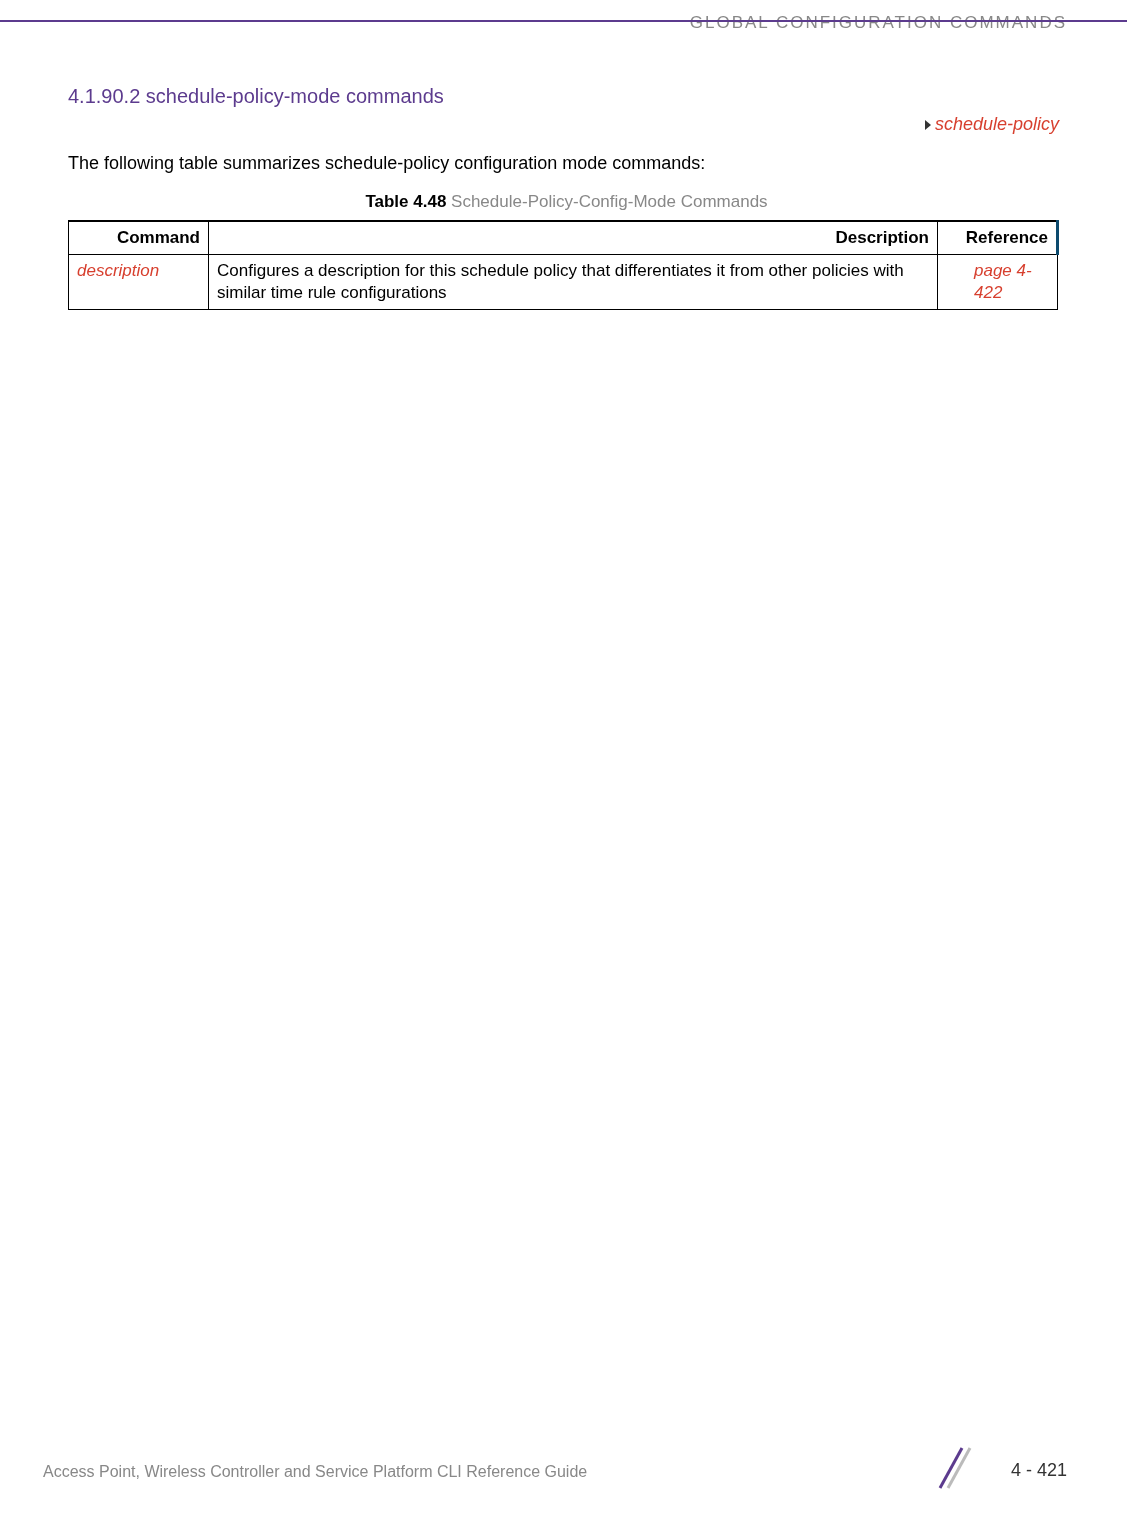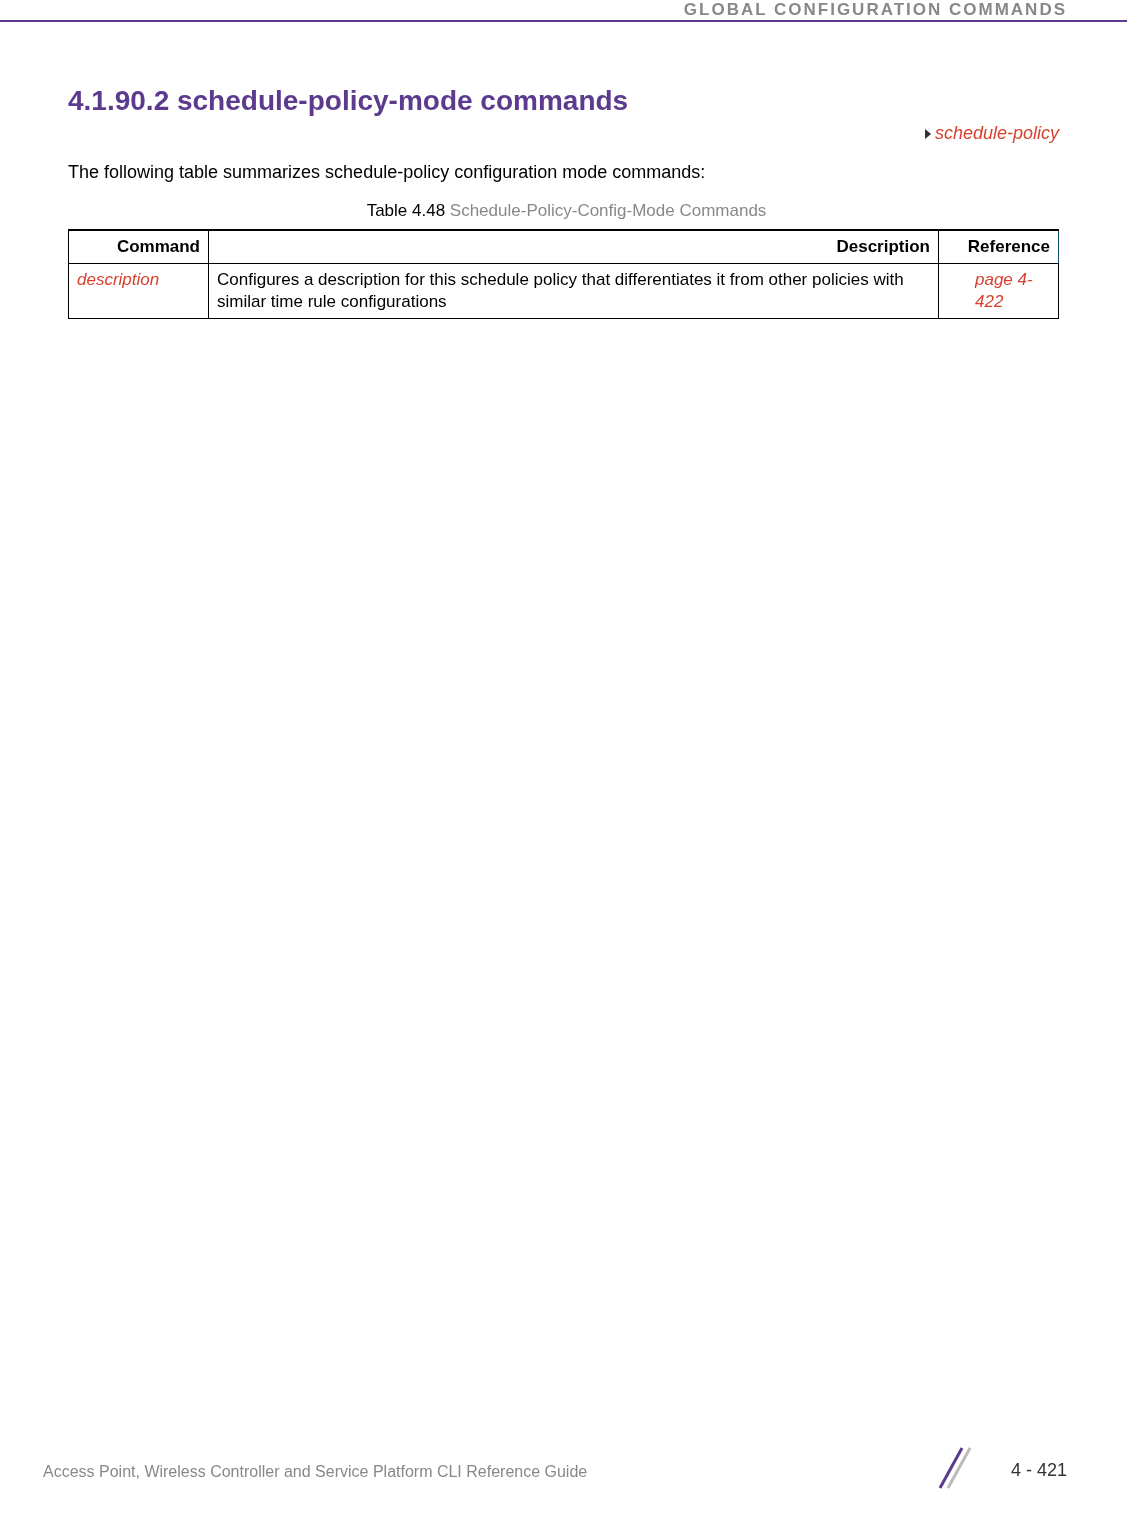--- a/index.html
+++ b/index.html
@@ -17,37 +17,37 @@
     }
     .header-bar {
       position: absolute;
       top: 20px;
       left: 0;
       right: 0;
       border-top: 2px solid #5c3b8e;
     }
     .header-text {
       position: absolute;
-      top: 0px;
+      top: 13px;
       right: 60px;
       font-size: 17px;
       letter-spacing: 2px;
       color: #888;
-      font-weight: 700;
+      font-weight: 400;
     }
     .content {
       position: absolute;
       top: 85px;
       left: 68px;
       right: 68px;
     }
     .section-heading {
       color: #5c3b8e;
-      font-size: 28px;
-      font-weight: bold;
+      font-size: 20px;
+      font-weight: normal;
       margin-bottom: 6px;
     }
     .breadcrumb {
       color: #d73f2e;
       font-style: italic;
       font-size: 18px;
       margin-left: 18px;
       margin-bottom: 18px;
       text-align: right;
     }
@@ -65,21 +65,21 @@
       font-size: 18px;
       color: #000;
       margin-bottom: 18px;
     }
     .table-caption {
       text-align: center;
       font-size: 17px;
       margin-bottom: 8px;
     }
     .table-caption-bold {
-      font-weight: normal;
+      font-weight: bold;
       color: #000;
       margin-left: 6px;
     }
     .table-caption-italic {
       color: #888;
       text-align: center;
     }
     table {
       width: 100%;
       border-collapse: collapse;
@@ -87,21 +87,21 @@
     }
     th {
       text-align: right;
       padding: 6px 8px;
       border-top: 2px solid #000;
       border-bottom: 1px solid #000;
       border-left: 1px solid #000;
       font-weight: bold;
     }
     th:last-child {
-      border-right: 1px solid #0c4a6e;
+      border-right: 3px solid #0c4a6e;
       padding-left: 16px;
     }
     td {
       padding: 5px 8px;
       border-bottom: 1px solid #000;
       border-left: 1px solid #000;
       vertical-align: top;
       line-height: 1.3;
     }
     td:last-child {

